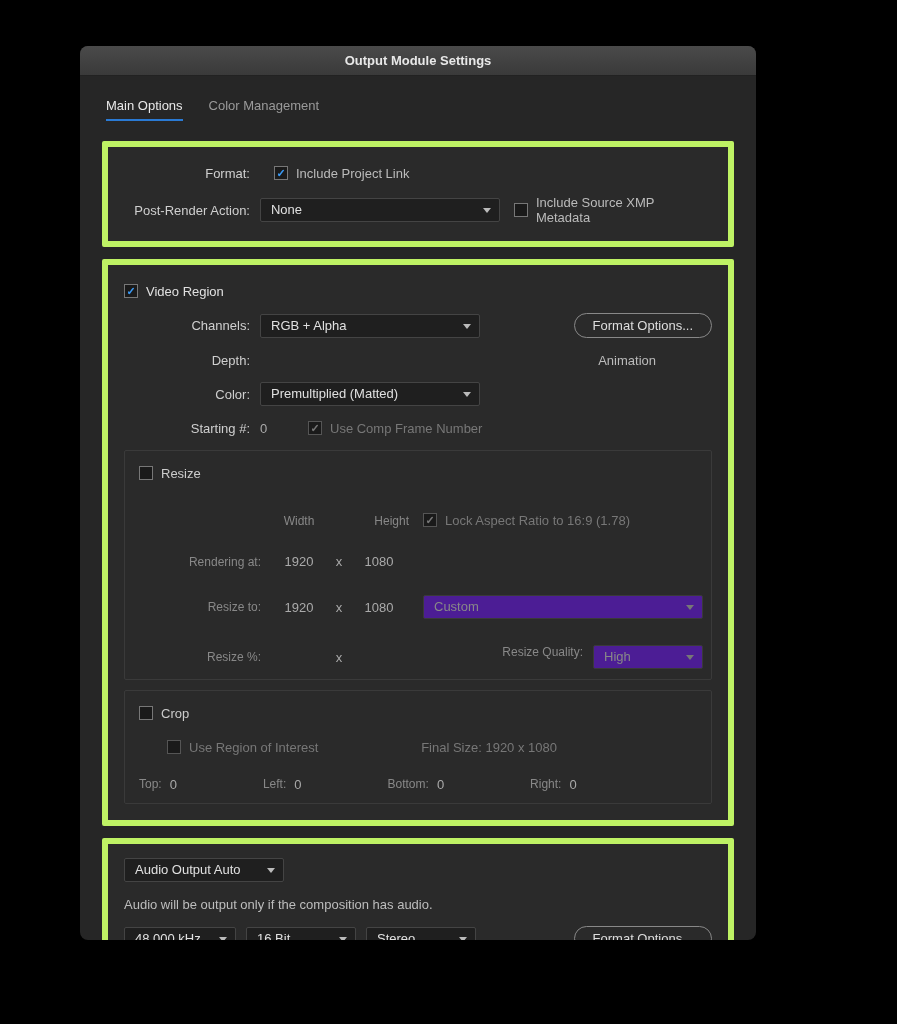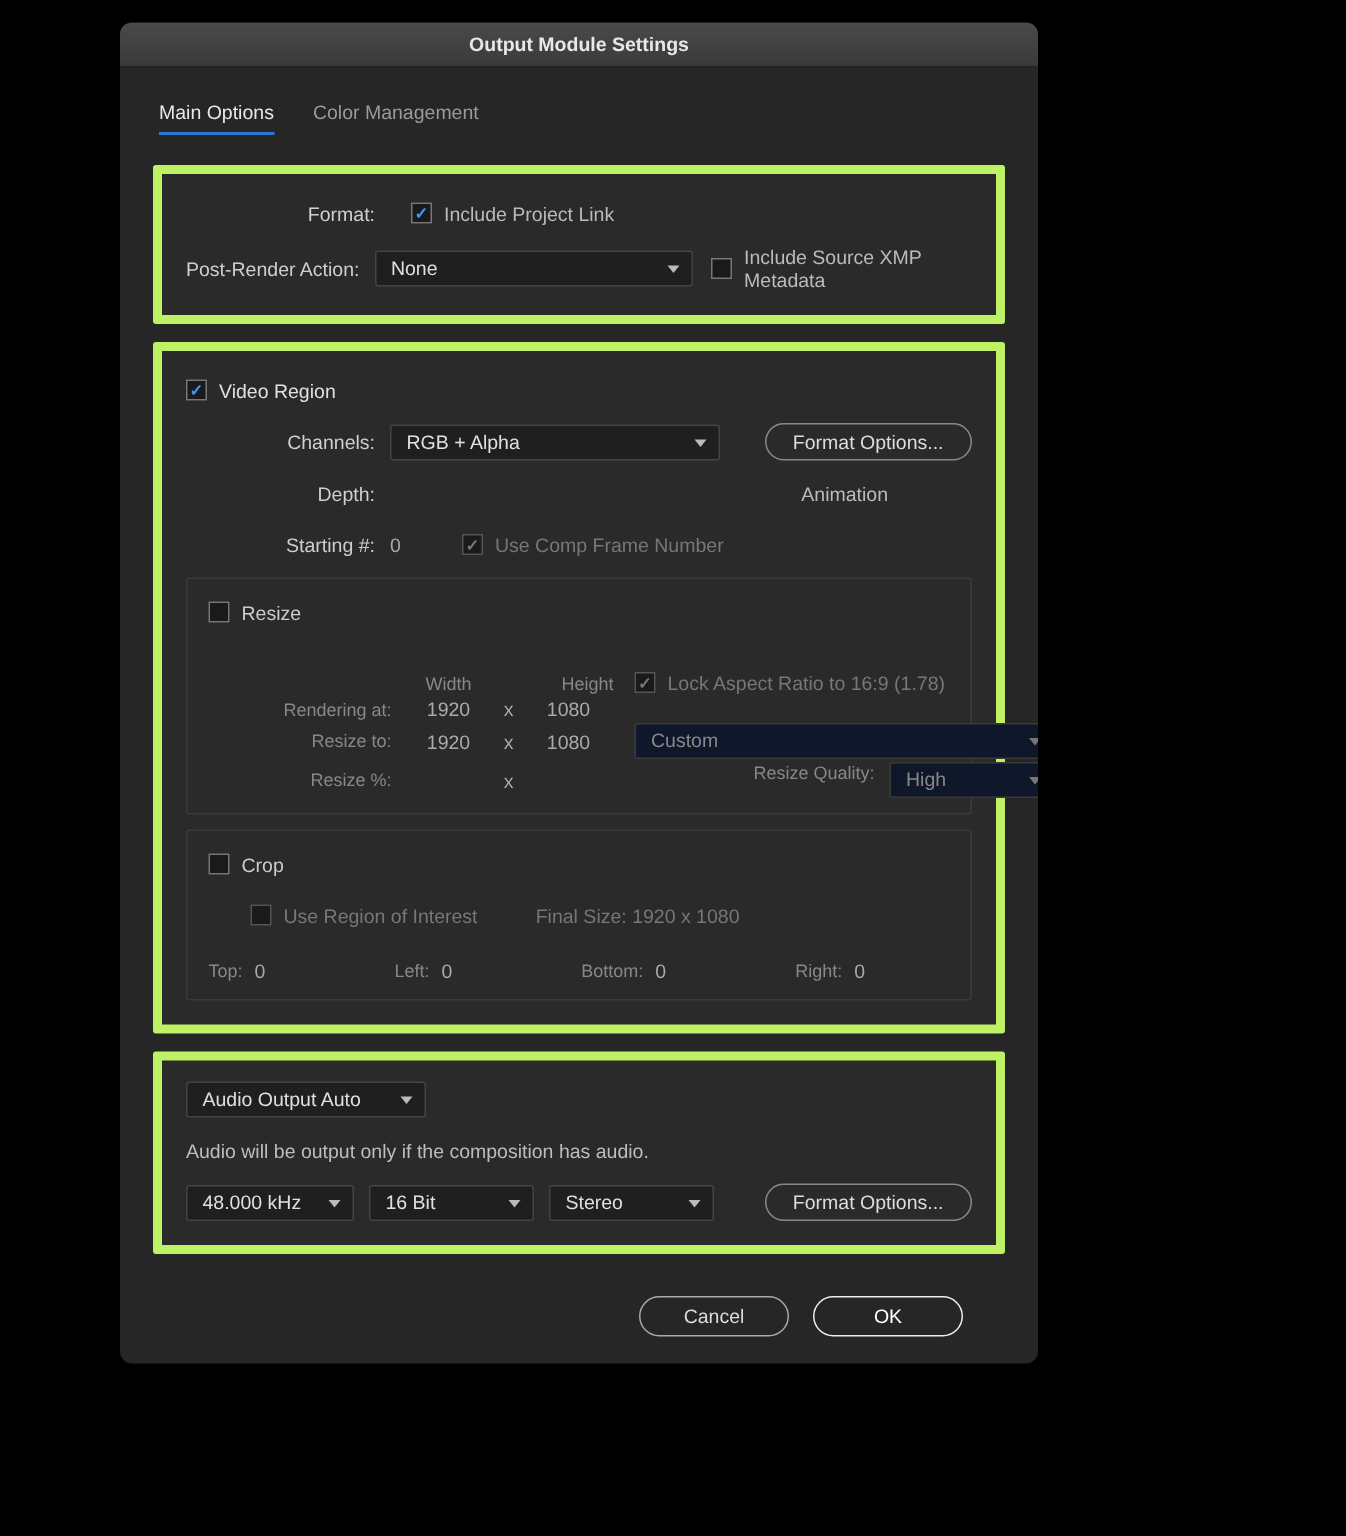--- a/index.html
+++ b/index.html
@@ -1,20 +1,20 @@
 <!DOCTYPE html>
 <html><head>
 <meta charset="utf-8">
 <style>
   * { box-sizing: border-box; margin: 0; padding: 0; font-family: -apple-system, "Segoe UI", Arial, sans-serif; font-size: 13px; }
   body { background: #000; width: 897px; height: 1024px; position: relative; }
   .window {
     position: absolute;
-    left: 80px; top: 15px;
-    width: 612px; height: 894px;
+    left: 80px; top: 46px;
+    width: 676px; height: 894px;
     background: #262626;
     border-radius: 8px;
     box-shadow: 0 20px 60px rgba(0,0,0,0.8);
     overflow: hidden;
   }
   .titlebar {
     height: 30px;
     background: linear-gradient(#4a4a4a,#3a3a3a);
     text-align: center;
     line-height: 30px;
@@ -74,35 +74,35 @@
     padding: 4px 18px; border-radius: 14px; cursor: pointer; white-space: nowrap;
   }
   .dim { color: #777; }
   .subpanel {
     border: 1px solid #3a3a3a;
     margin-top: 10px;
     padding: 10px 14px;
     border-radius: 2px;
   }
   .val { color: #aaa; }
-  .dim .select { background: #0f172a; border-color: #3a3a3a; color: #888; }
+  .dim .select { background: #4c1d95; border-color: #3a3a3a; color: #888; }
   .dim .select .caret { border-top-color: #777; }
   .footer {
     display: flex; justify-content: flex-end; gap: 16px;
     padding: 28px 28px 0 0;
   }
   .btn {
     border: 1px solid #aaa; background: transparent; color: #ddd;
     padding: 5px 26px; border-radius: 16px; cursor: pointer; min-width: 100px; text-align: center;
   }
   .btn.primary { border: 1.5px solid #eee; color: #fff; font-weight: 500; }
   .grid-resize {
     display: grid;
     grid-template-columns: 130px 60px 20px 60px 1fr;
-    row-gap: 2px; align-items: center; margin-top: 28px;
+    row-gap: 26px; align-items: center; margin-top: 28px;
   }
   .small-lbl { color: #888; font-size: 12px; }
 </style>
 </head>
 <body>
 
 <div class="window">
   <div class="titlebar">Output Module Settings</div>
   <div class="content">
 
@@ -142,20 +142,27 @@
           <span>RGB + Alpha</span>
           <span class="caret"></span>
         </div>
         <div style="flex:1"></div>
         <button class="opt-btn">Format Options...</button>
       </div>
       <div class="row">
         <div class="lbl-right">Depth:</div>
         <div style="flex:1"></div>
         <span style="margin-right:56px;color:#bbb">Animation</span>
+      </div>
+      <div class="row">
+        <div class="lbl-right">Color:</div>
+        <div class="select" style="width:220px">
+          <span>Premultiplied (Matted)</span>
+          <span class="caret"></span>
+        </div>
       </div>
       <div class="row dim">
         <div class="lbl-right">Starting #:</div>
         <span style="width:48px;" class="val">0</span>
         <span class="checkbox dim checked"></span>
         <span>Use Comp Frame Number</span>
       </div>
 
       <div class="subpanel dim">
         <div class="row">

